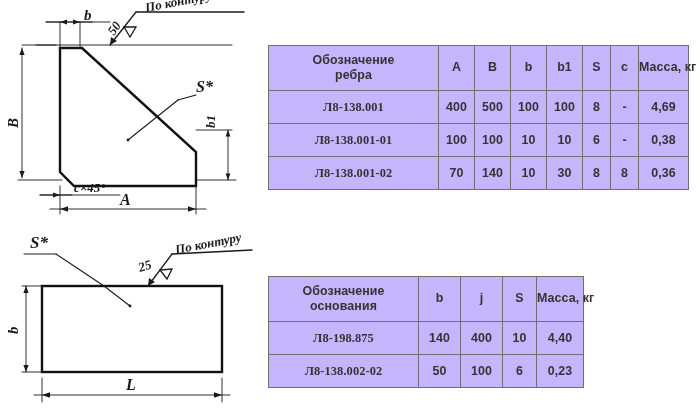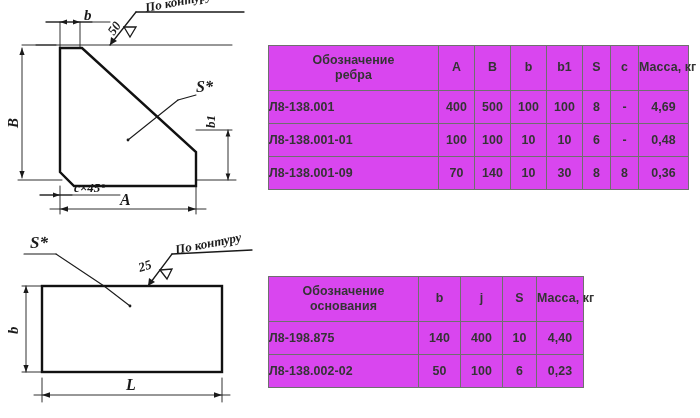--- a/index.html
+++ b/index.html
@@ -12,40 +12,41 @@
     height: 418px;
     position: relative;
     overflow: hidden;
     font-family: "Liberation Sans", sans-serif;
   }
 
   
   .spec-table {
     position: absolute;
     border-collapse: collapse;
-    background: #d946ef;
+    background: #c4b5fd;
     table-layout: fixed;
   }
   .spec-table td, .spec-table th {
     border: 1.3px solid #6f6f6f;
     color: #343434;
     font-weight: 700;
     font-size: 12.4px;
     text-align: center;
     vertical-align: middle;
     padding: 0;
     letter-spacing: .1px;
     white-space: nowrap;
   }
   .spec-table th {
     font-weight: 700;
     line-height: 1.25;
   }
   .spec-table .desig {
-    text-align: left;
+    text-align: center;
+    font-family: Liberation Serif, serif;
   }
 
   #ribs-table  { left: 268px; top: 45px;  width: 420px; }
   #ribs-table th { height: 44px; }
   #ribs-table td { height: 32px; }
 
   #base-table  { left: 268px; top: 276px; width: 315px; }
   #base-table th { height: 44px; }
   #base-table td { height: 32px; }
 
@@ -234,24 +235,24 @@
       <td>4,69</td>
     </tr>
     <tr>
       <td class="desig">Л8-138.001-01</td>
       <td>100</td>
       <td>100</td>
       <td>10</td>
       <td>10</td>
       <td>6</td>
       <td>-</td>
-      <td>0,48</td>
-    </tr>
-    <tr>
-      <td class="desig">Л8-138.001-09</td>
+      <td>0,38</td>
+    </tr>
+    <tr>
+      <td class="desig">Л8-138.001-02</td>
       <td>70</td>
       <td>140</td>
       <td>10</td>
       <td>30</td>
       <td>8</td>
       <td>8</td>
       <td>0,36</td>
     </tr>
   </tbody>
 </table>

